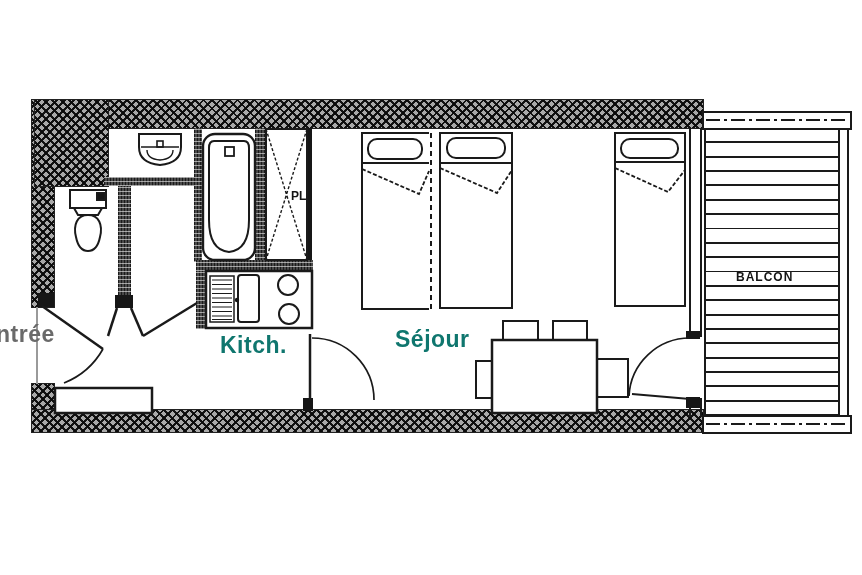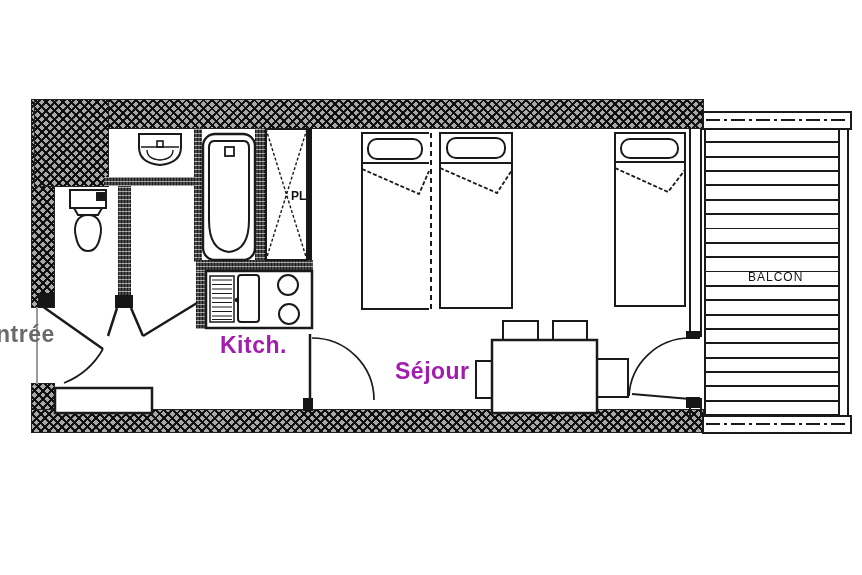--- a/index.html
+++ b/index.html
@@ -14,21 +14,21 @@
         outline:1px solid #222;}
   
   .iwall{background-color:#4a4a4a;
          background-image:
            repeating-linear-gradient(0deg,rgba(255,255,255,.55) 0 1px,rgba(0,0,0,0) 1px 4px),
            repeating-linear-gradient(90deg,rgba(0,0,0,.65) 0 1px,rgba(0,0,0,0) 1px 3px);}
   .solid{background:#161616;}
   .dbl{border-left:2px solid #1a1a1a;border-right:2px solid #1a1a1a;background:transparent;}
   .slats{border-left:2px solid #1a1a1a;border-right:2px solid #1a1a1a;
          background:repeating-linear-gradient(to bottom,#ffffff 0 12.4px,#1a1a1a 12.4px 14.35px);}
-  .lbl{position:absolute;font-weight:bold;color:#a21caf;white-space:nowrap;z-index:5;}
+  .lbl{position:absolute;font-weight:bold;color:#0f766e;white-space:nowrap;z-index:5;}
   .lbl-big{font-size:23px;letter-spacing:.5px;}
   .lbl-sm{font-size:12px;color:#141414;}
   svg{position:absolute;left:0;top:0;z-index:3;}
   .z1{z-index:1;} .z2{z-index:2;}
 </style>
 </head>
 <body>
 
 <div id="stage">
 
@@ -152,17 +152,17 @@
         <rect x="597" y="359" width="31" height="38" fill="#ffffff"></rect>
         <rect x="492" y="340" width="105" height="73" fill="#ffffff" stroke-width="2.5"></rect>
       </g>
 
       <rect x="55" y="388" width="97" height="25" fill="#ffffff" stroke-width="2.5"></rect>
     </g>
   </svg>
 
   <div class="lbl lbl-big" style="left:-4px;top:321px;color:#6a6a6a;">ntrée</div>
   <div class="lbl lbl-big" style="left:220px;top:332px;">Kitch.</div>
-  <div class="lbl lbl-big" style="left:395px;top:326px;margin-top:32px;">Séjour</div>
+  <div class="lbl lbl-big" style="left:395px;top:326px;">Séjour</div>
   <div class="lbl lbl-sm" style="left:291px;top:189px;font-weight:bold;">PL</div>
-  <div class="lbl lbl-sm" style="left:736px;top:270px;font-weight:normal;letter-spacing:1px;margin-left:12px;">BALCON</div>
+  <div class="lbl lbl-sm" style="left:736px;top:270px;font-weight:bold;letter-spacing:1px;">BALCON</div>
 
 </div>
 
 </body></html>

